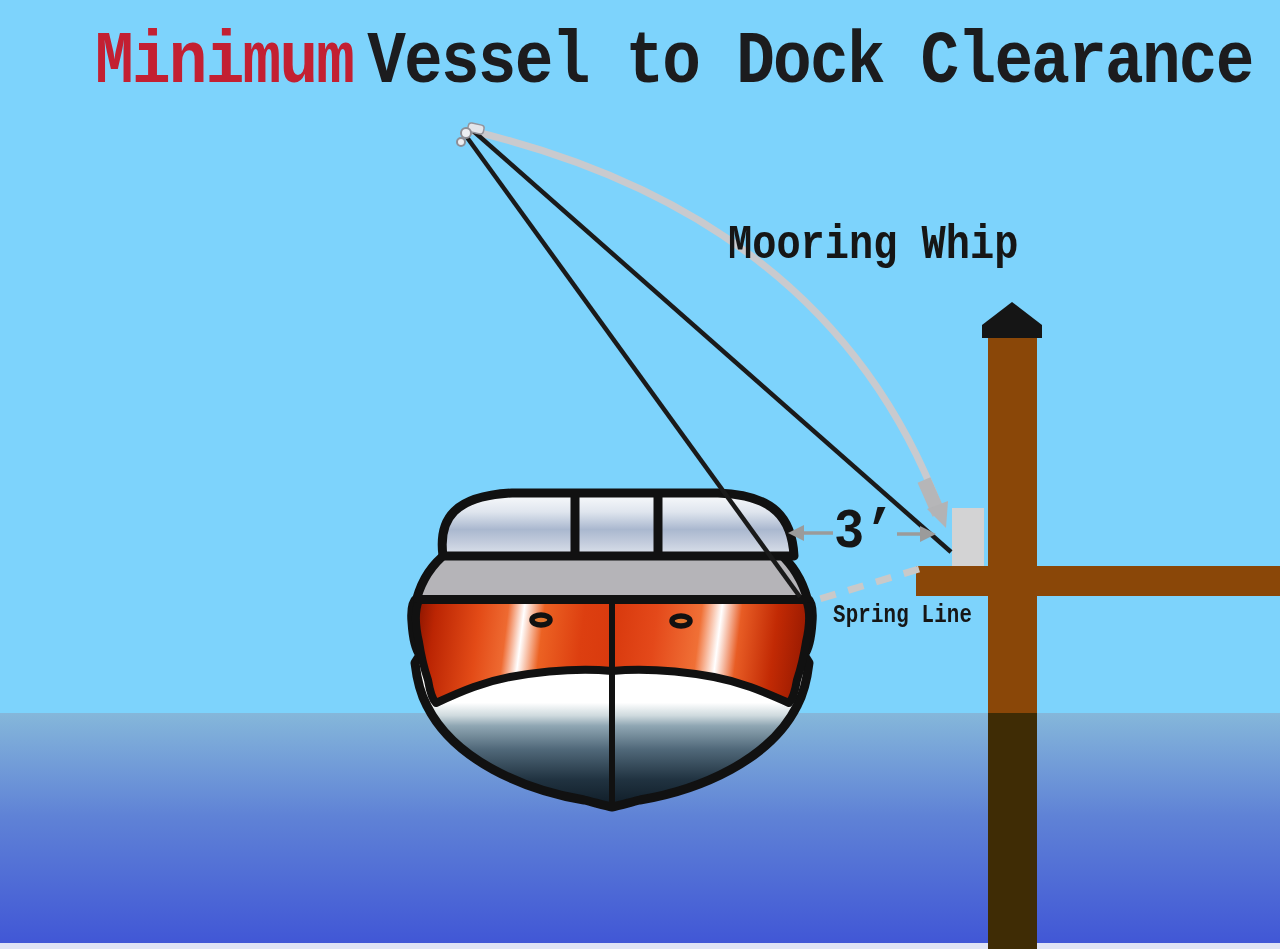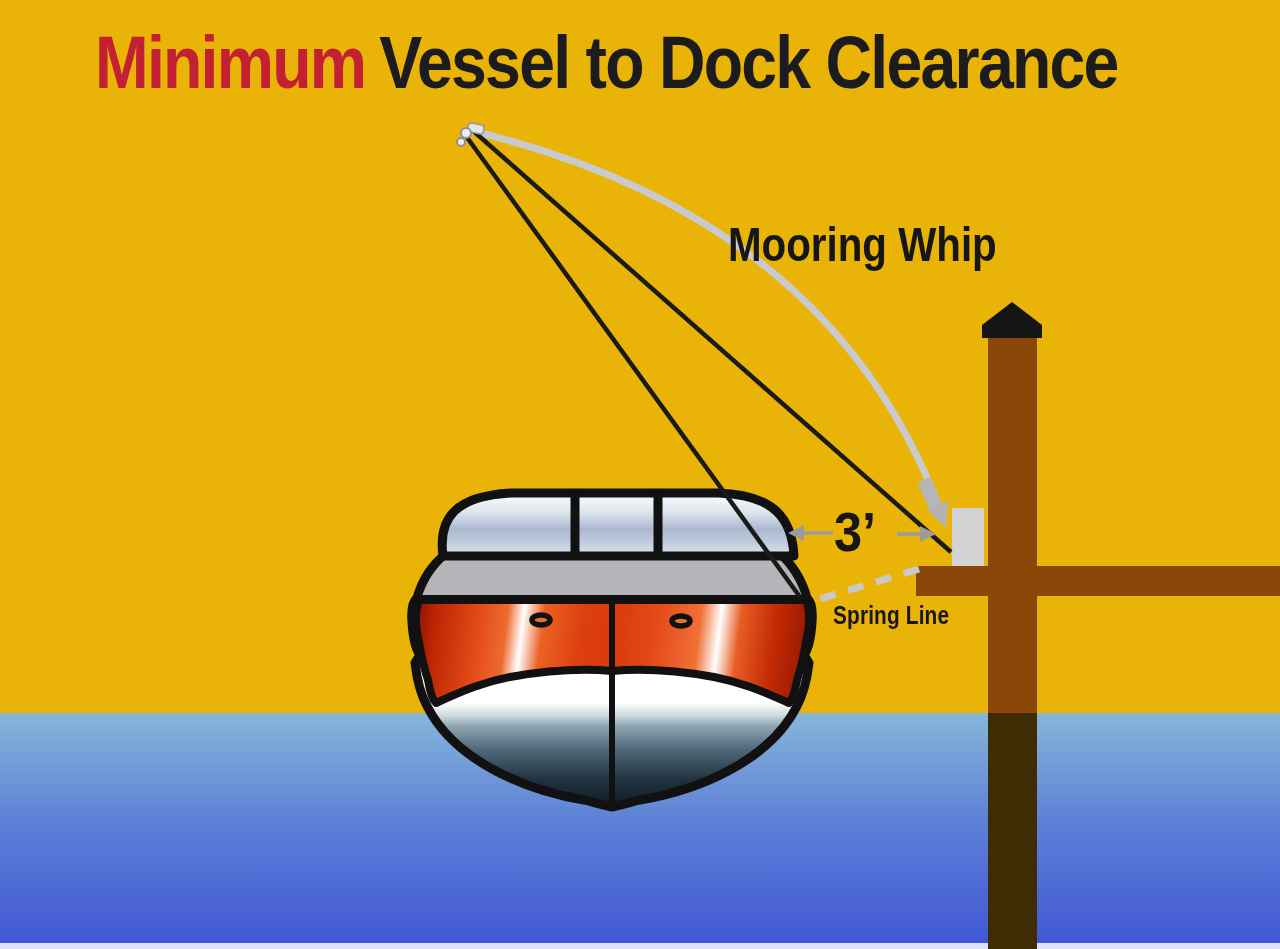--- a/index.html
+++ b/index.html
@@ -1,18 +1,18 @@
 <!DOCTYPE html>
 <html><head>
 <meta charset="utf-8">
 <style>
   html,body{margin:0;padding:0;background:#ffffff;}
   .canvas{
-    position:relative;width:1280px;height:949px;background:#eab308;overflow:hidden;
-    font-family:Liberation Sans, sans-serif;
+    position:relative;width:1280px;height:949px;background:#7dd3fc;overflow:hidden;
+    font-family:Liberation Mono, monospace;
   }
   .diagram-svg{position:absolute;left:0;top:0;width:1280px;height:949px;display:block;}
   .title{
     position:absolute;left:95px;top:24px;margin:0;
     font-size:74px;font-weight:bold;letter-spacing:-2px;white-space:nowrap;
     transform:scaleX(0.87);transform-origin:left top;color:#1c1c1e;line-height:1.05;
   }
   .title .red{color:#c32032;}
   .title .rest{margin-left:16px;}
   .label{

